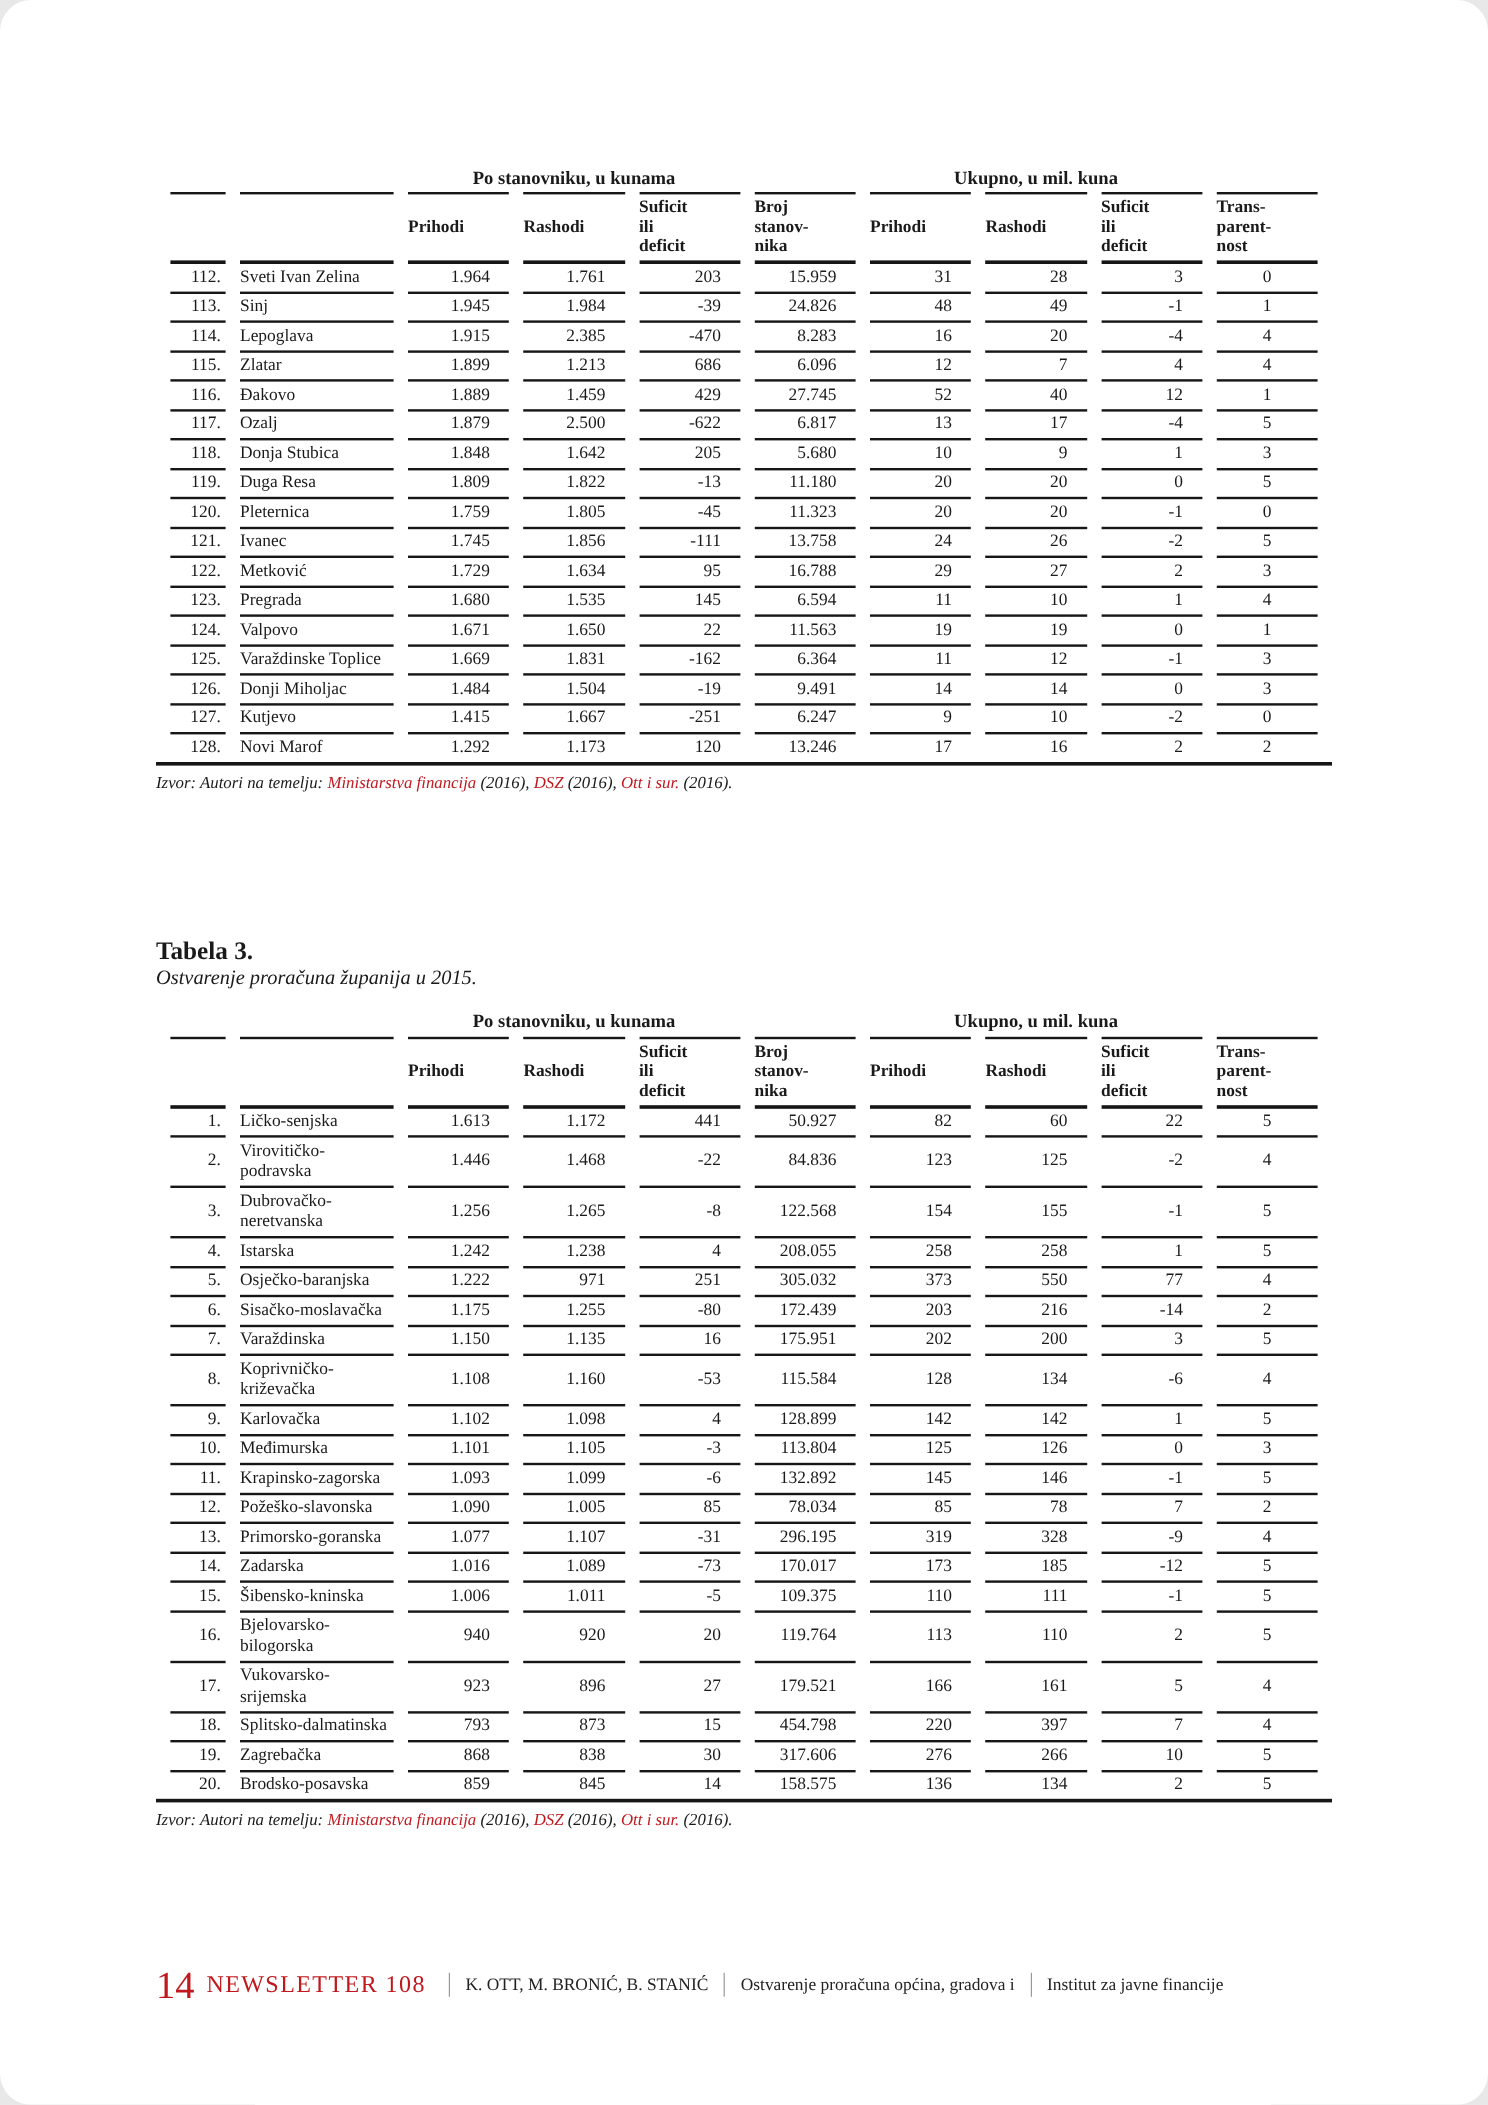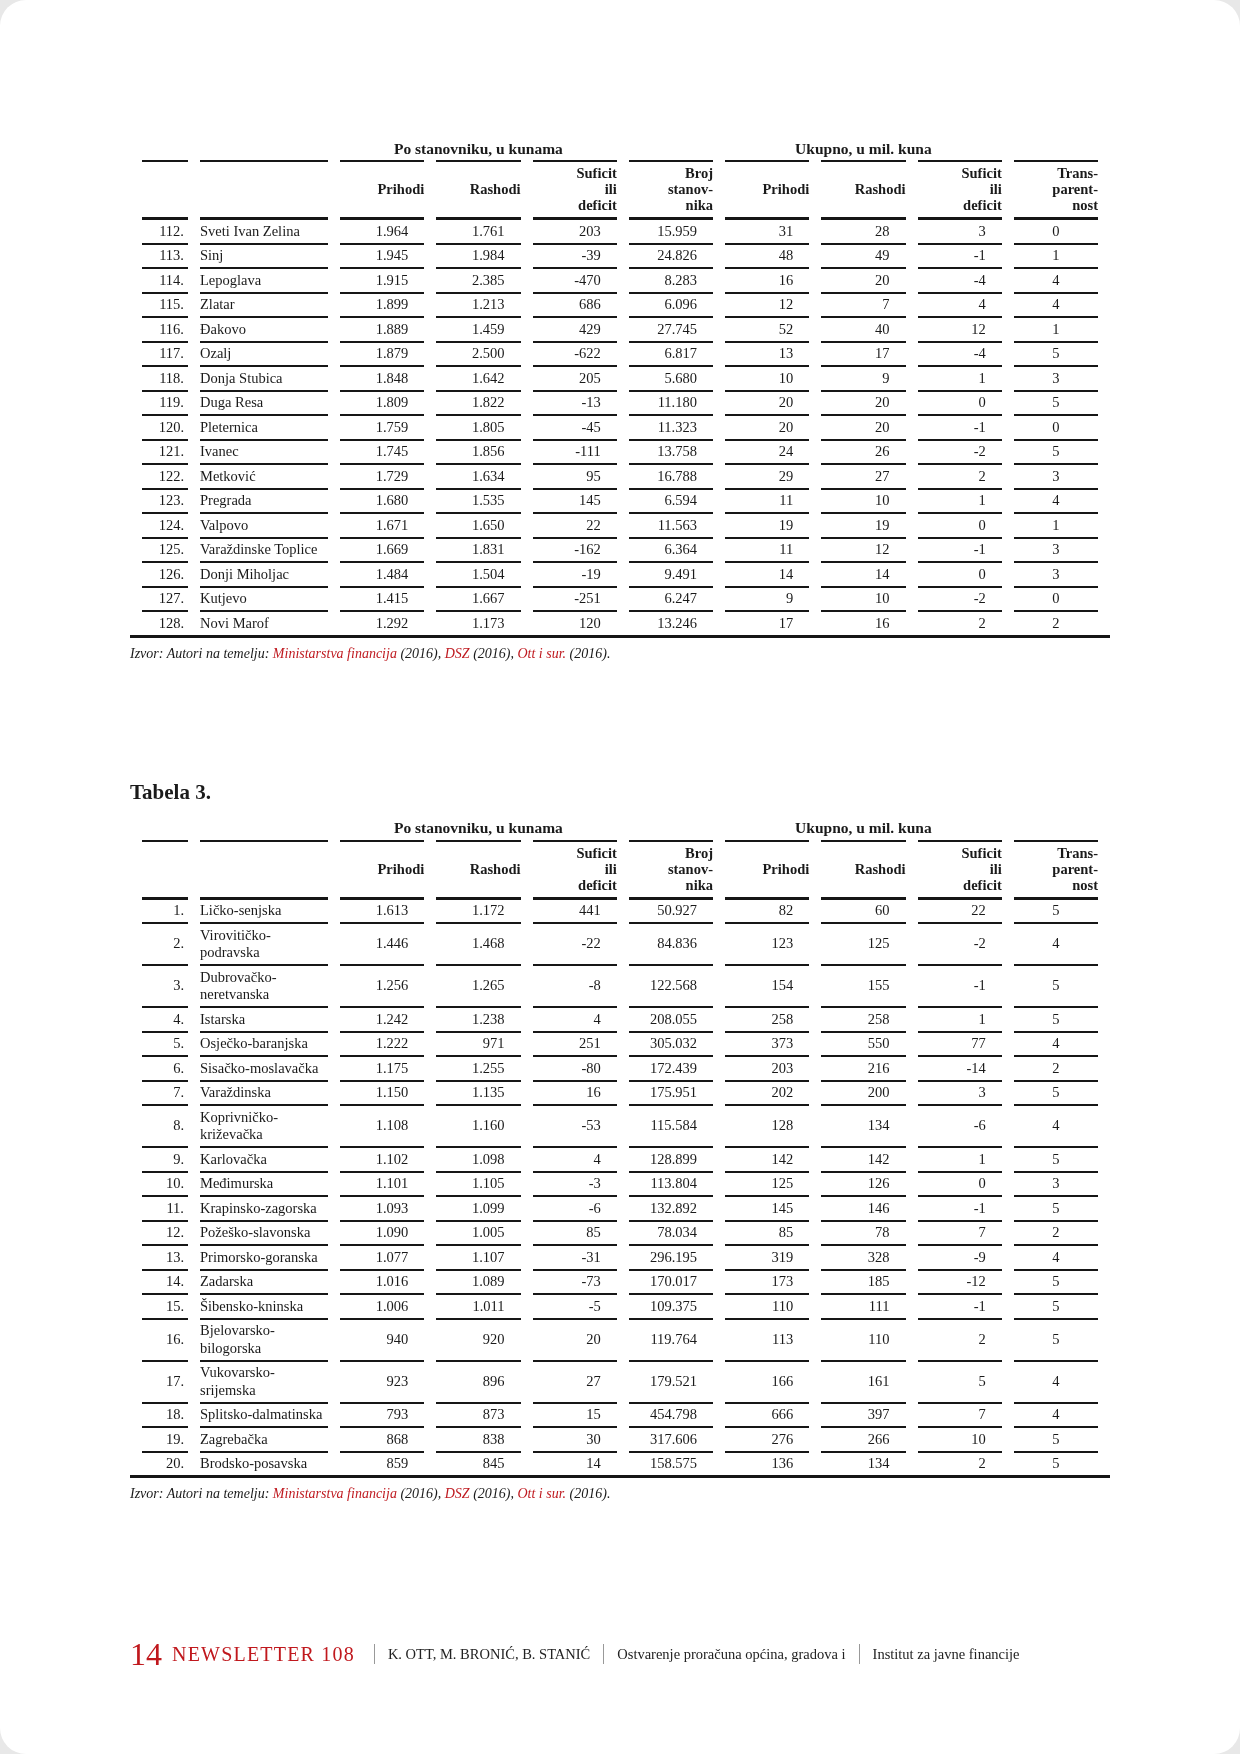--- a/index.html
+++ b/index.html
@@ -17,21 +17,21 @@
   col.c-name{width:128px;}
   td,th{font-size:14.5px;line-height:17.5px;padding:2.5px 0;}
   
   tr.group-row td{border-bottom:2px solid #161616;padding:2px 0 3px 0;vertical-align:bottom;height:22px;}
   .group-label{
     font-weight:bold;font-size:15.5px;white-space:nowrap;text-align:center;
     width:340px;margin-left:calc(50% - 170px);
   }
   
   tr.head-row th{
-    border-bottom:3px solid #161616;font-weight:bold;text-align:right;
+    border-bottom:3px solid #161616;font-weight:bold;text-align:left;
     vertical-align:middle;white-space:pre-line;line-height:16px;padding:3px 0 4px 0;
   }
   
   tbody td{border-bottom:2px solid #161616;vertical-align:middle;}
   tbody tr:last-child td{border-bottom:none;}
   td.c-rank{text-align:right;padding-right:4px;}
   td.c-name{text-align:left;}
   td.c-num{text-align:right;padding-right:16px;}
   td.c-trans{text-align:center;}
   
@@ -316,20 +316,21 @@
             <td class="c-trans">2</td>
           </tr>
         </tbody>
     </table>
   </div>
 
   <p class="source"><span>Izvor: Autori na temelju: </span><span class="red">Ministarstva financija</span><span> (2016), </span><span class="red">DSZ</span><span> (2016), </span><span class="red">Ott i sur.</span><span> (2016).</span></p>
 
   <div class="caption">
     <div class="cap-label">Tabela 3.</div>
+    <div class="cap-sub">Ostvarenje proračuna županija u 2015.</div>
   </div>
 
   <div class="tablewrap">
     <table class="datatable">
       <colgroup>
         <col class="c-rank">
           <col class="c-name">
           <col>
           <col>
           <col>
@@ -582,21 +583,21 @@
             <td class="c-num">5</td>
             <td class="c-trans">4</td>
           </tr>
           <tr>
             <td class="c-rank">18.</td>
             <td class="c-name">Splitsko-dalmatinska</td>
             <td class="c-num">793</td>
             <td class="c-num">873</td>
             <td class="c-num">15</td>
             <td class="c-num">454.798</td>
-            <td class="c-num">666</td>
+            <td class="c-num">220</td>
             <td class="c-num">397</td>
             <td class="c-num">7</td>
             <td class="c-trans">4</td>
           </tr>
           <tr>
             <td class="c-rank">19.</td>
             <td class="c-name">Zagrebačka</td>
             <td class="c-num">868</td>
             <td class="c-num">838</td>
             <td class="c-num">30</td>

